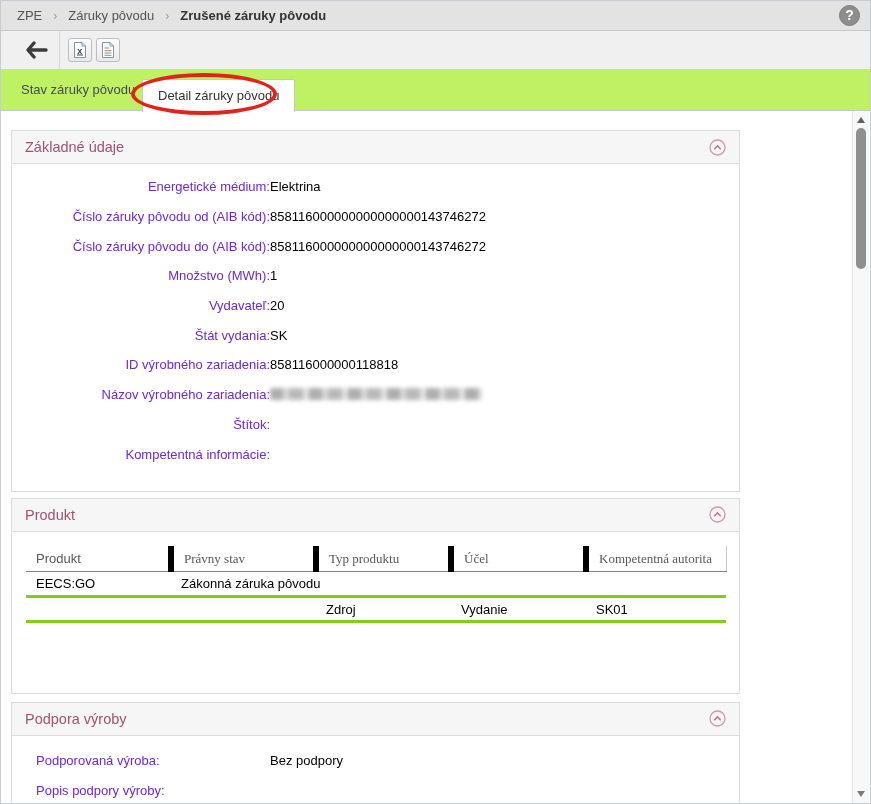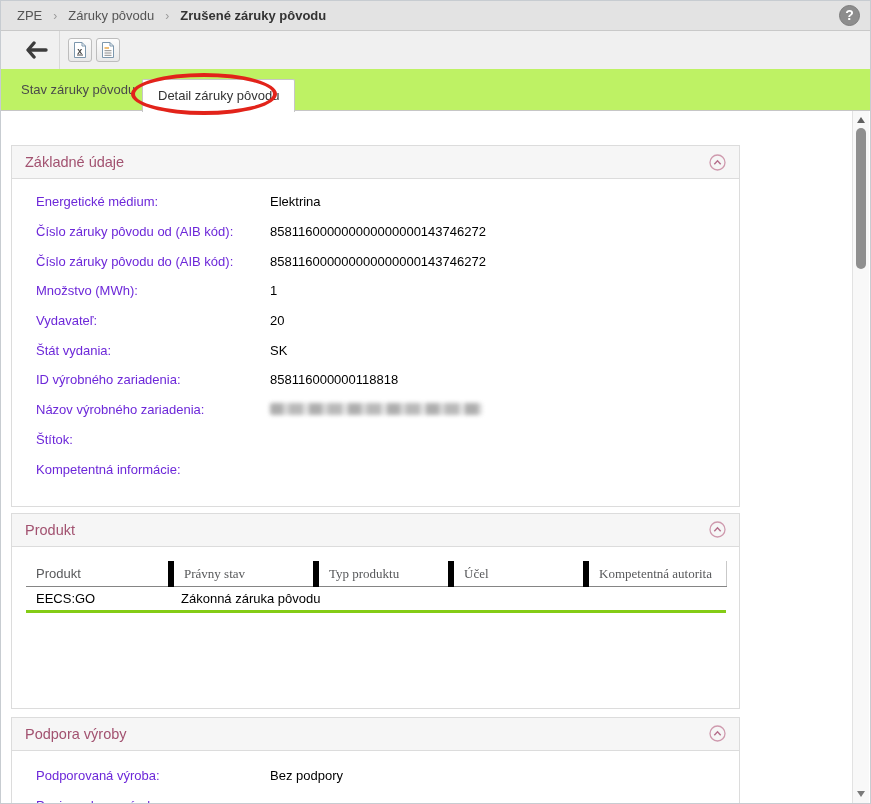--- a/index.html
+++ b/index.html
@@ -62,21 +62,21 @@
   }
   .annotation-ellipse {
     position:absolute; left:130px; top:4px; width:146px; height:42px;
     border:4px solid #e2231a; border-radius:50%;
     z-index:6; pointer-events:none;
   }
 
   
   .content { position:absolute; left:0; top:110px; width:100%; height:694px; background:#fff; overflow:hidden; }
   .panel { margin-left:10px; width:729px; border:1px solid #dcdcdc; background:#fff; }
-  .panel-basic   { margin-top:34px; }
+  .panel-basic   { margin-top:19px;text-align:right; }
   .panel-product { margin-top:6px; }
   .panel-support { margin-top:8px; }
   .panel-header {
     height:33px; background:#f6f6f6; border-bottom:1px solid #dcdcdc;
     display:flex; align-items:center; padding:0 13px; cursor:pointer;
   }
   .panel-title { font-size:14.5px; color:#a25270; }
   .collapse-btn { margin-left:auto; display:flex; align-items:center; cursor:pointer; }
 
   .panel-body-basic { padding:8px 0 22px 0; }
@@ -265,20 +265,27 @@
               </tr>
             </thead>
           <tbody id="product-tbody">
               <tr>
                 <td>EECS:GO</td>
                 <td>Zákonná záruka pôvodu</td>
                 <td></td>
                 <td></td>
                 <td></td>
               </tr>
+              <tr>
+                <td></td>
+                <td></td>
+                <td>Zdroj</td>
+                <td>Vydanie</td>
+                <td>SK01</td>
+              </tr>
             </tbody>
         </table>
       </div>
     </section>
 
     <section class="panel panel-support">
       <div class="panel-header">
         <span class="panel-title">Podpora výroby</span>
         <span class="collapse-btn">
           <svg width="17" height="17" viewBox="0 0 17 17">

